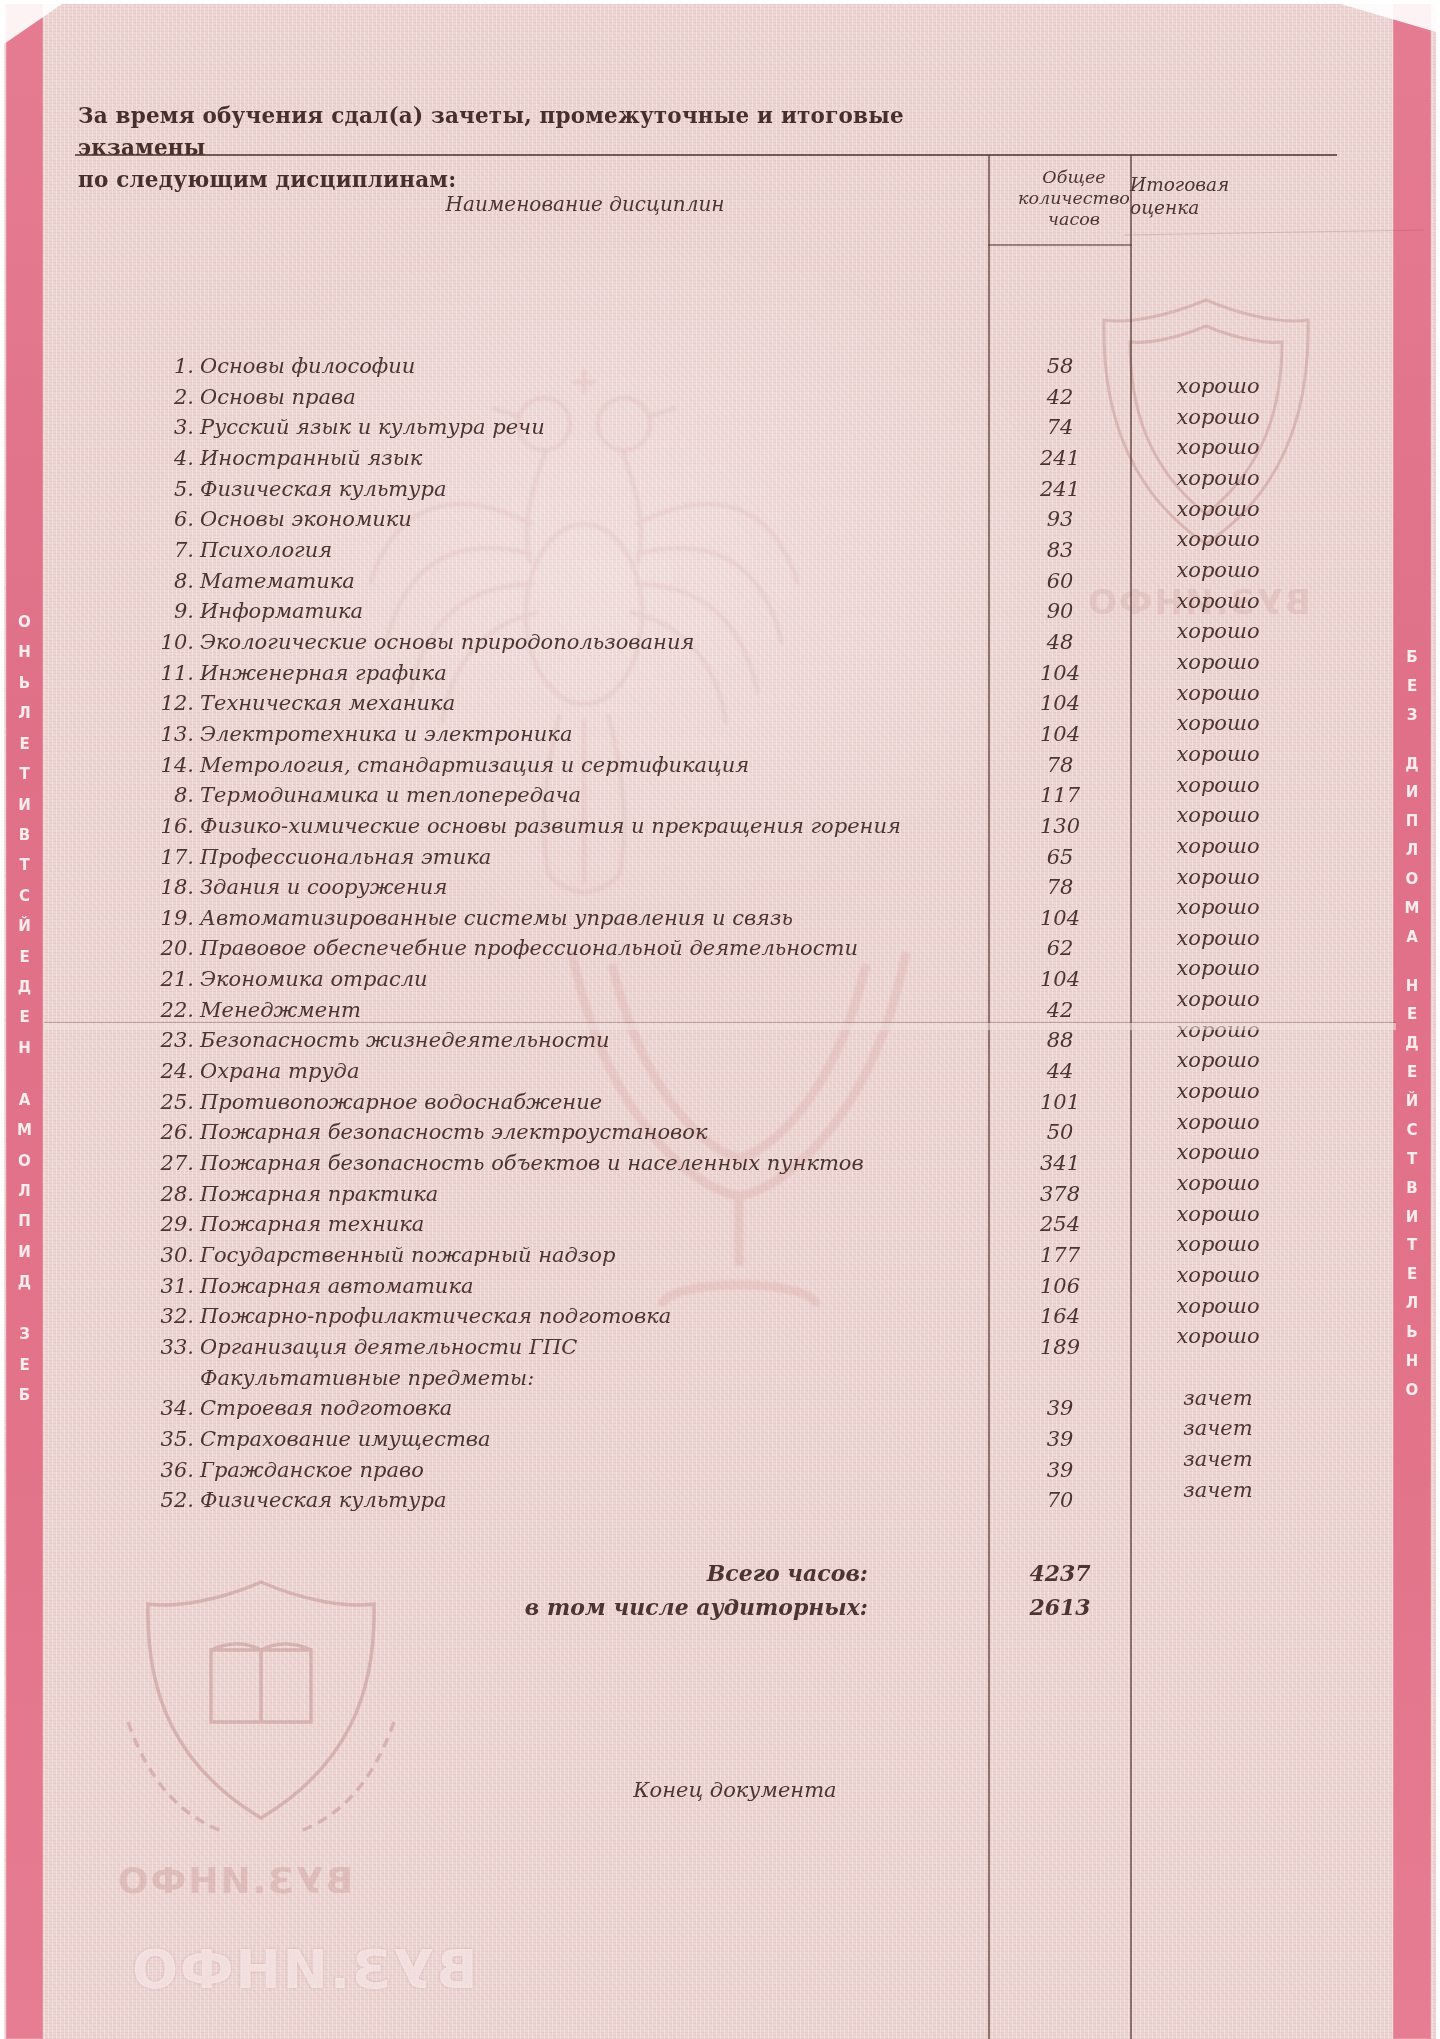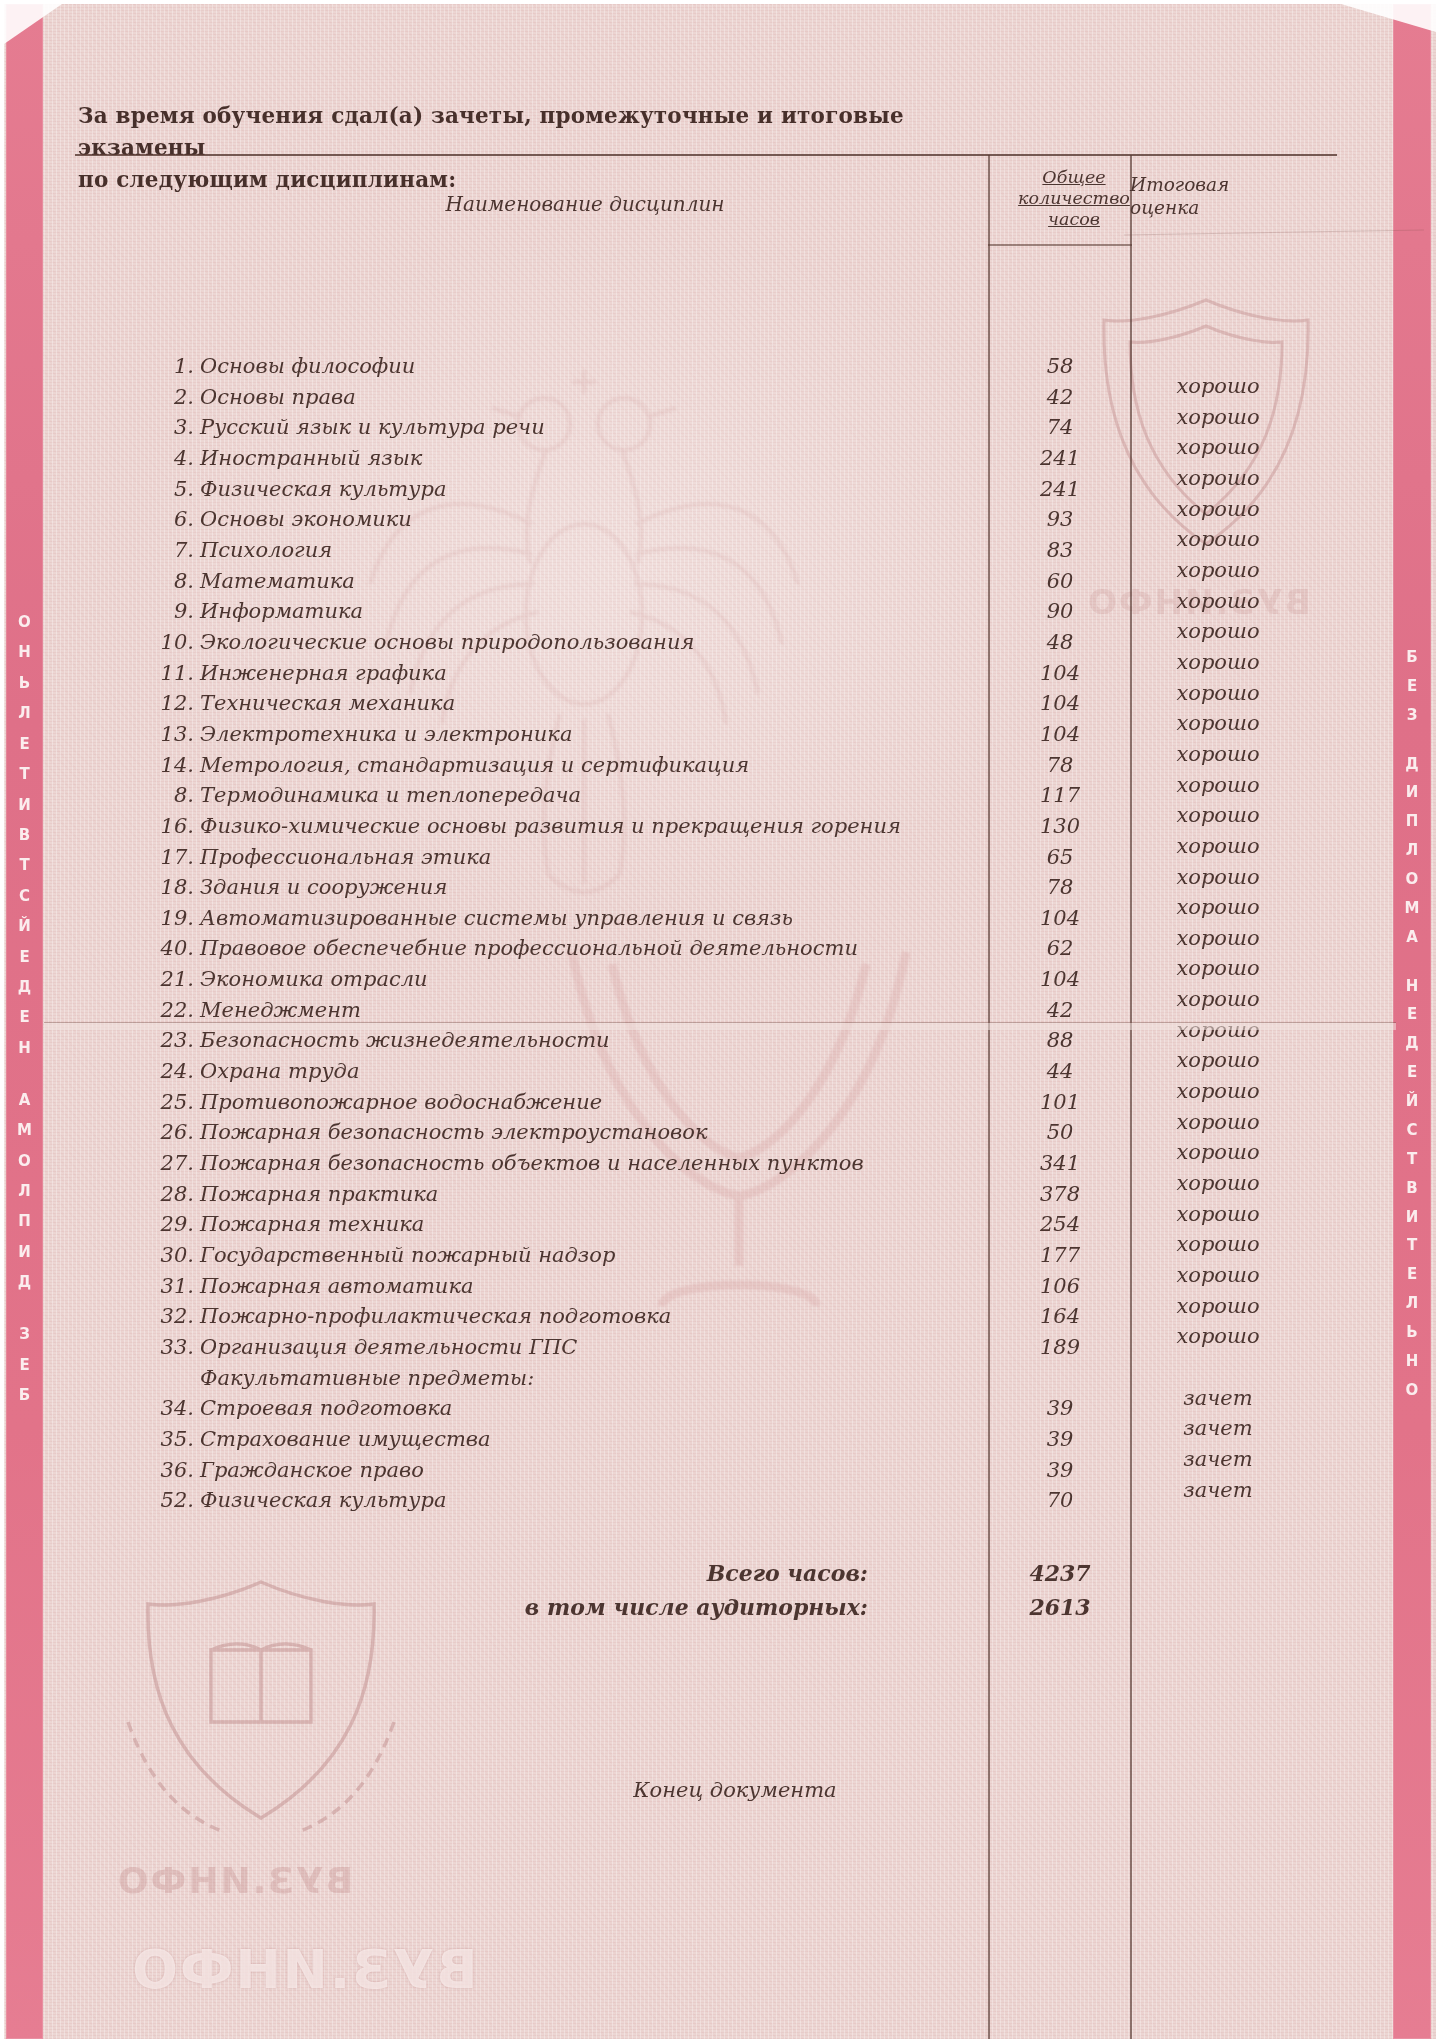--- a/index.html
+++ b/index.html
@@ -36,21 +36,21 @@
   
   .t-top{position:absolute;left:71px;top:150px;width:1262px;height:2px;background:rgba(88,58,50,0.8);}
   .vline{position:absolute;top:151px;width:2px;height:1884px;background:rgba(88,58,50,0.65);}
   .vline1{left:984px;}
   .vline2{left:1126px;}
   .hours-underline{position:absolute;left:984px;top:240px;width:144px;height:2px;background:rgba(88,58,50,0.55);}
 
   .h-name{position:absolute;left:196px;top:188px;width:770px;text-align:center;
           font-style:italic;font-size:20px;}
   .h-hours{position:absolute;left:984px;top:163px;width:172px;text-align:center;
-           font-style:italic;font-size:17.5px;line-height:21px;text-decoration:underline;}
+           font-style:italic;font-size:17.5px;line-height:21px;}
   .h-grade{position:absolute;left:1126px;top:169px;width:176px;text-align:left;
            font-style:italic;font-size:18.5px;line-height:23px;}
 
   
   .rows{position:absolute;left:0;top:348px;width:1432px;}
   .row{position:relative;height:30.66px;font-style:italic;font-size:21px;}
   .row span{position:absolute;top:2px;white-space:nowrap;}
   .row .num{left:146px;width:44px;text-align:right;}
   .row .name{left:196px;}
   .row .hours{left:984px;width:144px;text-align:center;}
@@ -325,21 +325,21 @@
         <span class="hours">78</span>
         <span class="grade">хорошо</span>
       </div>
       <div class="row">
         <span class="num">19.</span>
         <span class="name">Автоматизированные системы управления и связь</span>
         <span class="hours">104</span>
         <span class="grade">хорошо</span>
       </div>
       <div class="row">
-        <span class="num">40.</span>
+        <span class="num">20.</span>
         <span class="name">Правовое обеспечебние профессиональной деятельности</span>
         <span class="hours">62</span>
         <span class="grade">хорошо</span>
       </div>
       <div class="row">
         <span class="num">21.</span>
         <span class="name">Экономика отрасли</span>
         <span class="hours">104</span>
         <span class="grade">хорошо</span>
       </div>

